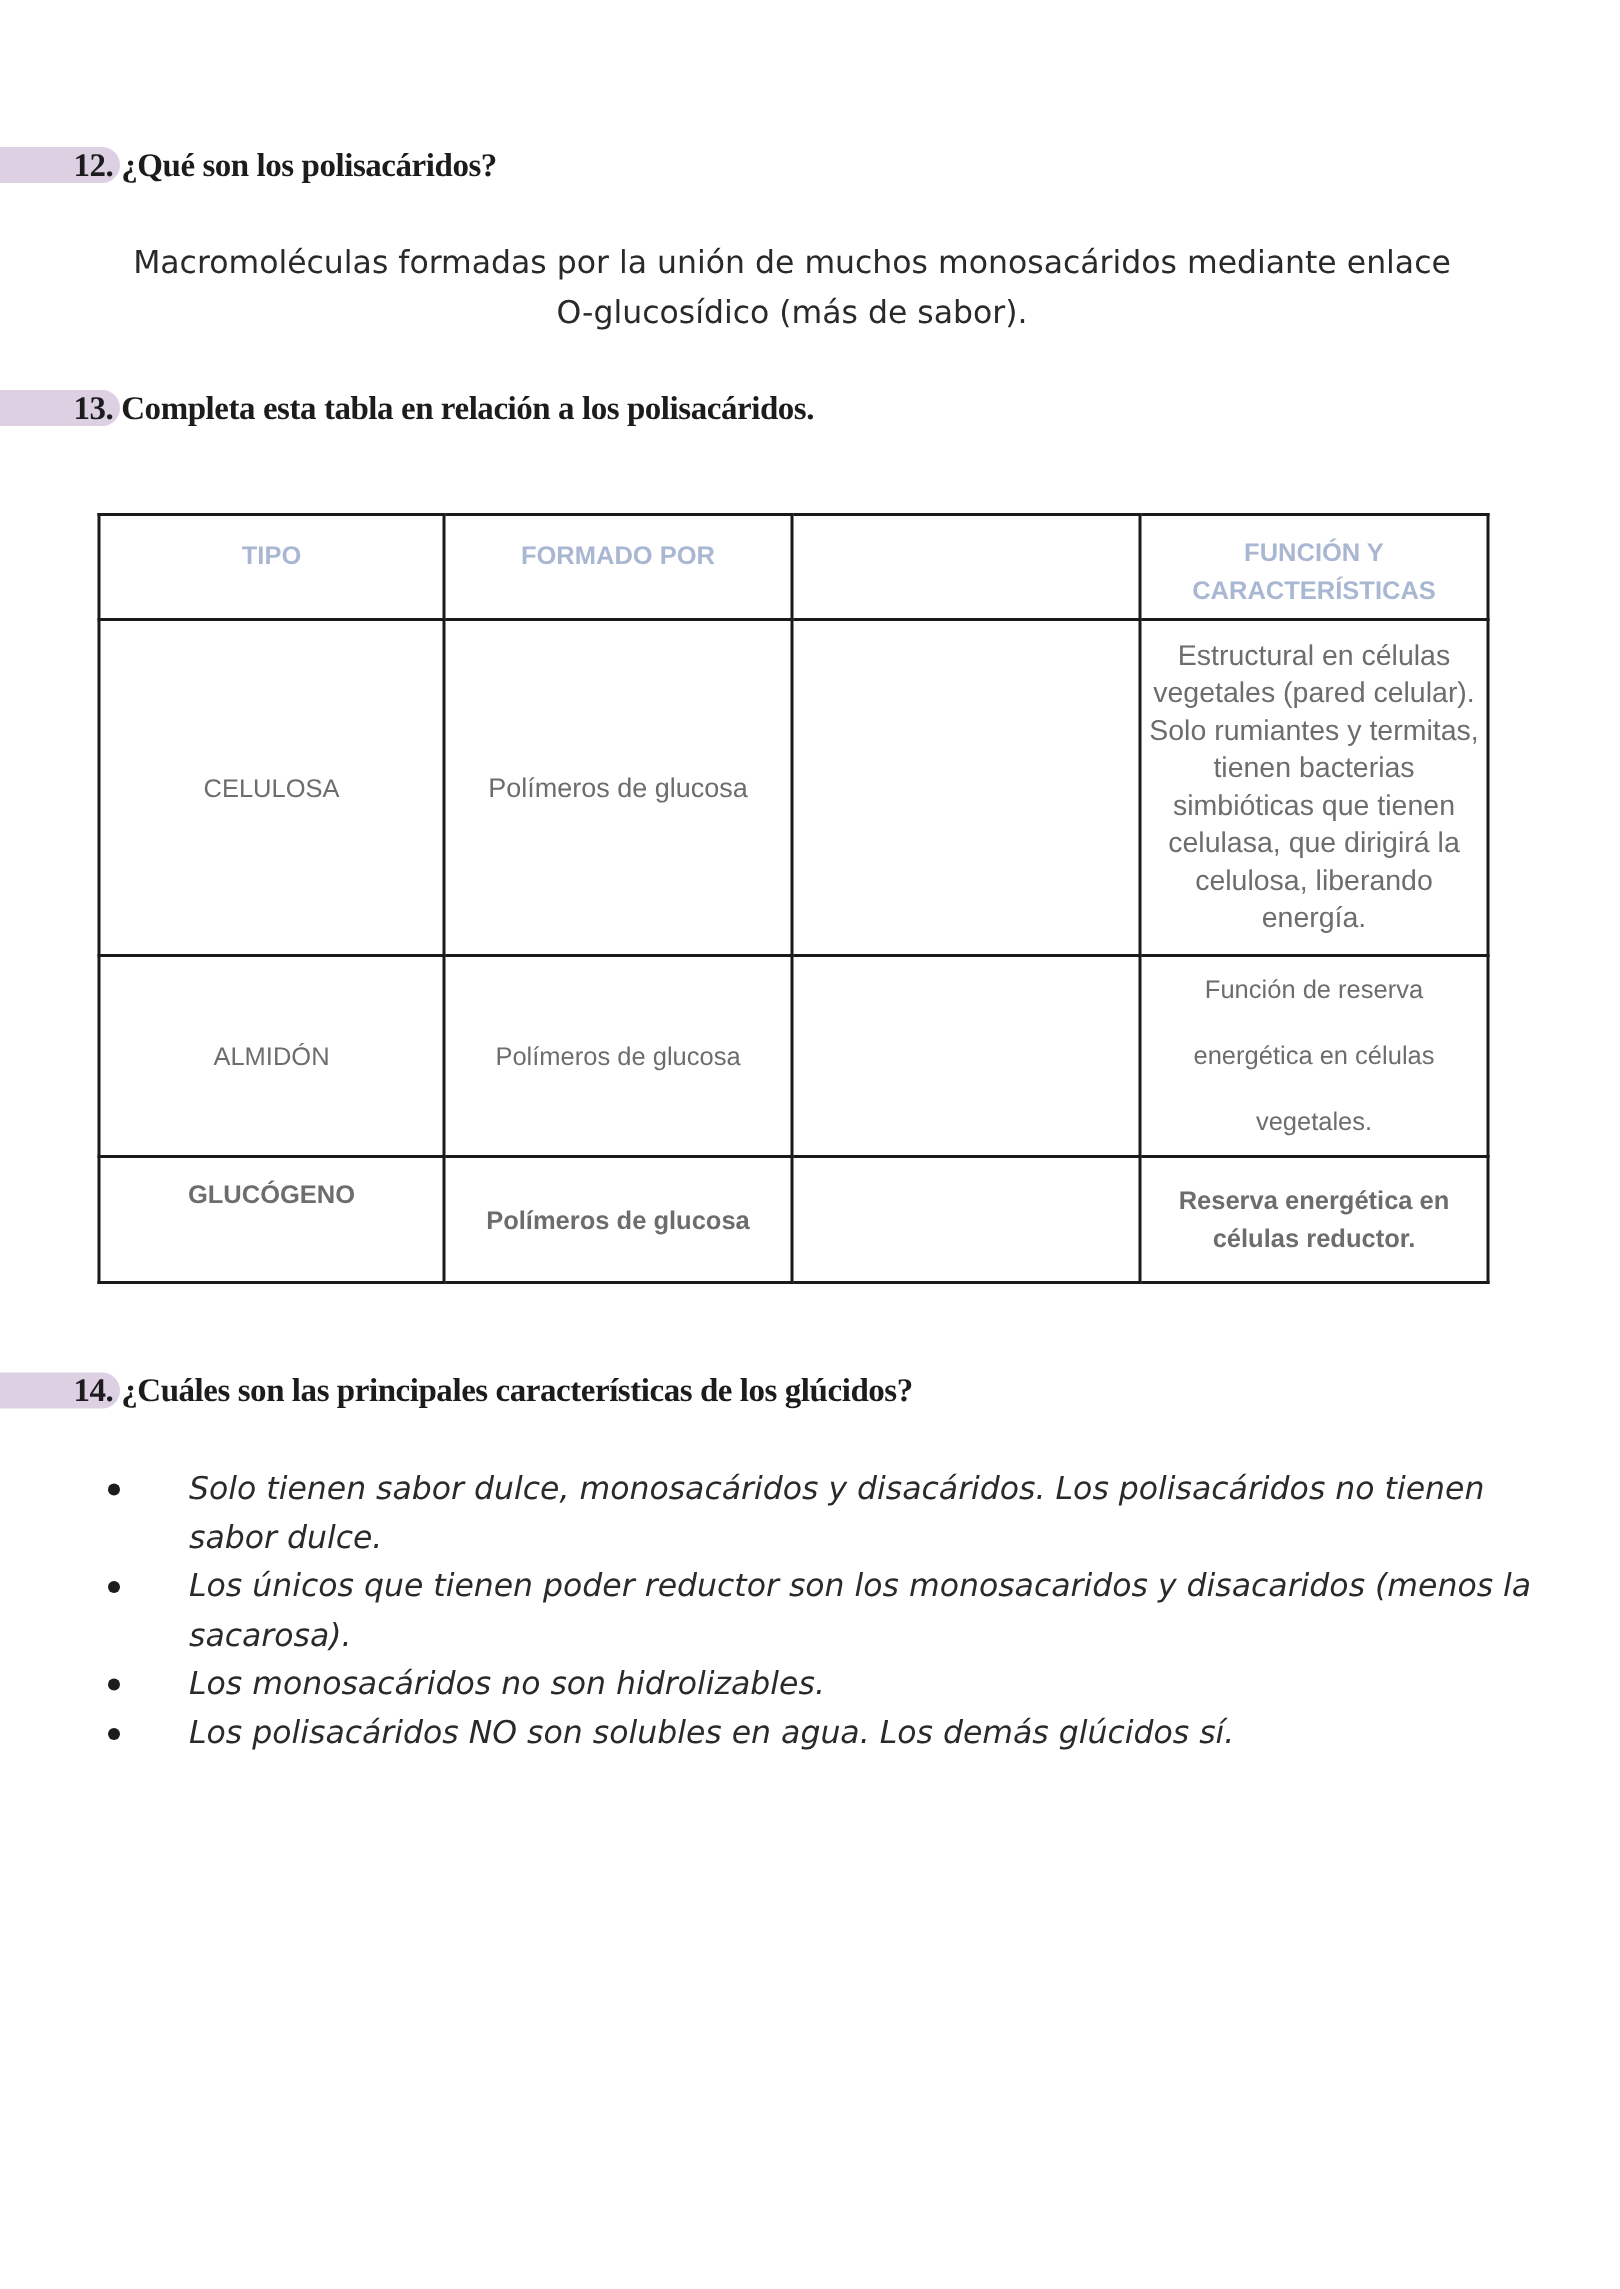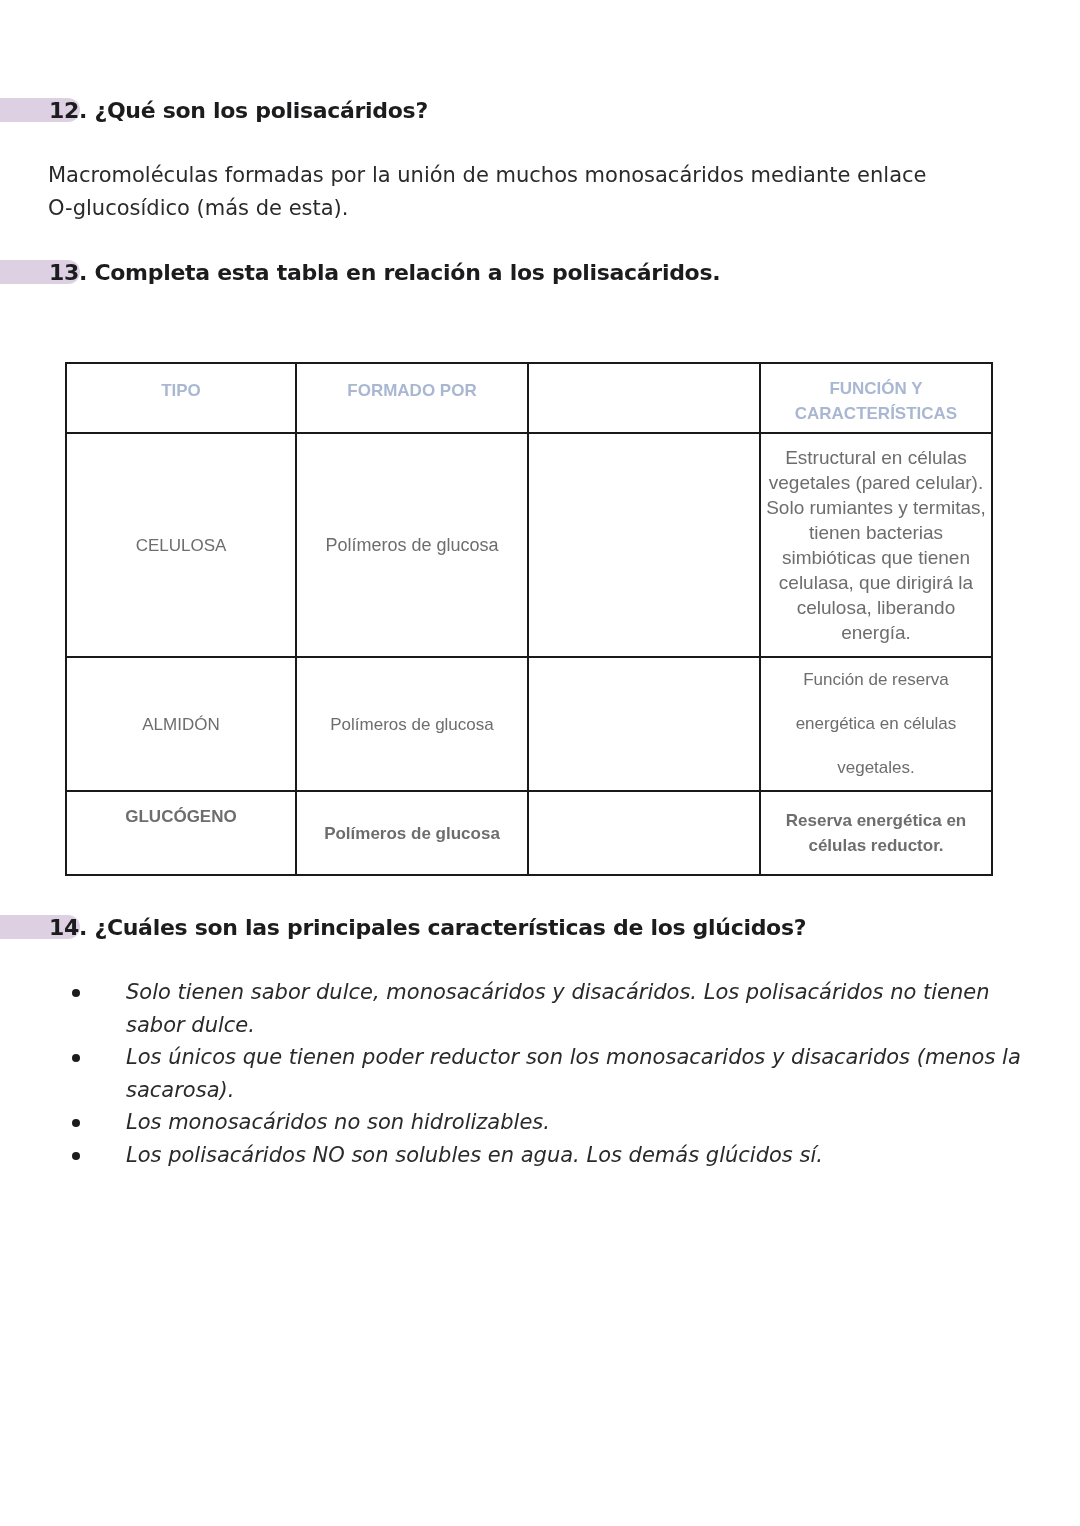--- a/index.html
+++ b/index.html
@@ -1,27 +1,27 @@
 <!DOCTYPE html>
 <html><head>
 <meta charset="utf-8">
 <style>
   html, body { margin: 0; padding: 0; background: #ffffff; }
   body { width: 1080px; height: 1526px; position: relative; overflow: hidden;
          font-family: "DejaVu Sans", sans-serif; color: #1c1c1e; }
-  .q-heading { position: absolute; left: 0; height: 30px; display: flex; align-items: center; }
+  .q-heading { position: absolute; left: 0; height: 30px; display: flex; align-items: center; font-family: Liberation Serif, serif; }
   .q-highlight { position: absolute; left: 0; top: 3px; width: 80px; height: 24px;
                  background: #dcd0e2; border-radius: 0 12px 12px 0; }
   .q-text { position: relative; left: 49px; font-size: 22px; font-weight: bold;
             letter-spacing: -0.3px; white-space: nowrap; }
   .answer { position: absolute; left: 48px; width: 960px; font-size: 21px; line-height: 33px;
             color: #2a2a2a; }
   .table-wrap { position: absolute; left: 65px; top: 342px; width: 926px; height: 486px; }
   table { border-collapse: collapse; width: 926px; table-layout: fixed;
-          font-family: "Liberation Sans", sans-serif; margin-top: 20px; }
+          font-family: "Liberation Sans", sans-serif; }
   td { border: 2px solid #1a1a1a; text-align: center; vertical-align: middle;
        color: #6d6d6d; font-size: 17px; line-height: 25px; padding: 0 6px; }
   td.hdr { color: #a9b7d2; font-weight: bold; font-size: 17px; vertical-align: top; padding-top: 14px; }
   .r0 { height: 70px; }
   .r1 { height: 224px; }
   .r2 { height: 110px; }
   .r3 { height: 84px; font-weight: bold; }
   td.top { vertical-align: top; padding-top: 12px; }
   .bullets { position: absolute; left: 0; top: 976px; width: 1080px; }
   .bullet-item { position: relative; padding-left: 126px; width: 900px; font-size: 21px;
@@ -32,23 +32,23 @@
 </head>
 <body>
 
 <div class="q-heading" style="top:95px;">
   <div class="q-highlight"></div>
   <span class="q-text">
     <span>12.</span>
     <span>¿Qué son los polisacáridos?</span>
   </span>
 </div>
-<div class="answer" style="top:159px;">
+<div class="answer" style="top:159px;text-align:center;">
   <div>Macromoléculas formadas por la unión de muchos monosacáridos mediante enlace</div>
-  <div>O-glucosídico (más de esta).</div>
+  <div>O-glucosídico (más de sabor).</div>
 </div>
 
 <div class="q-heading" style="top:257px;">
   <div class="q-highlight"></div>
   <span class="q-text">
     <span>13.</span>
     <span>Completa esta tabla en relación a los polisacáridos.</span>
   </span>
 </div>
 

